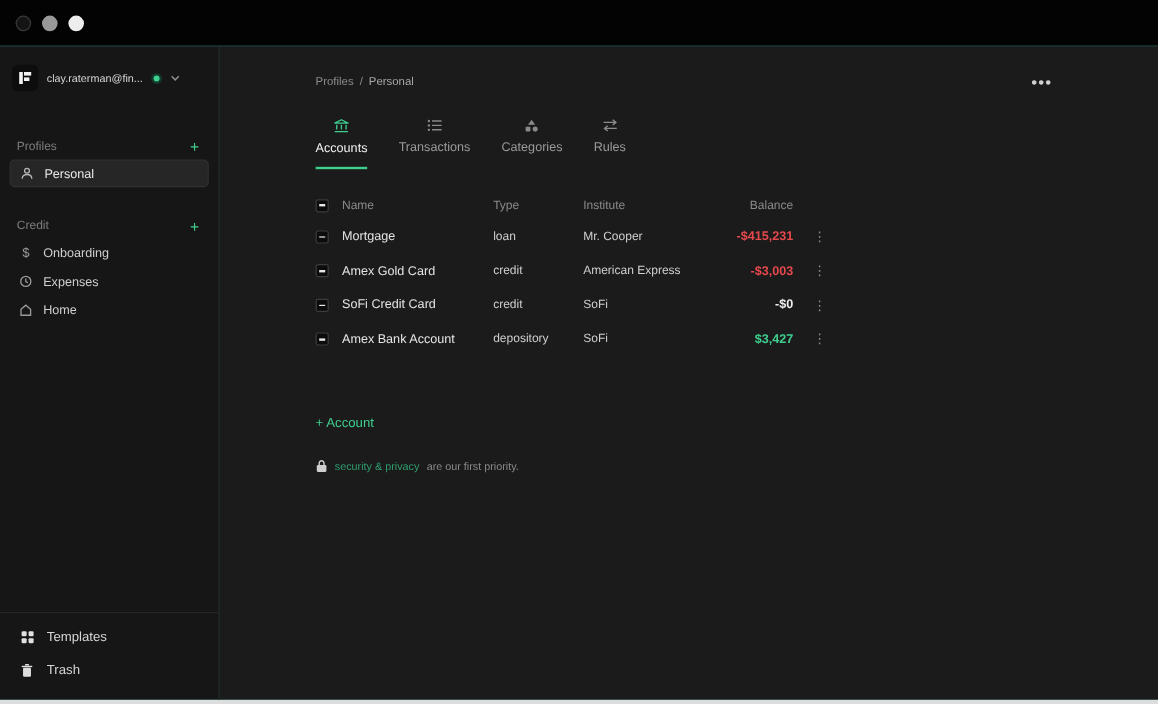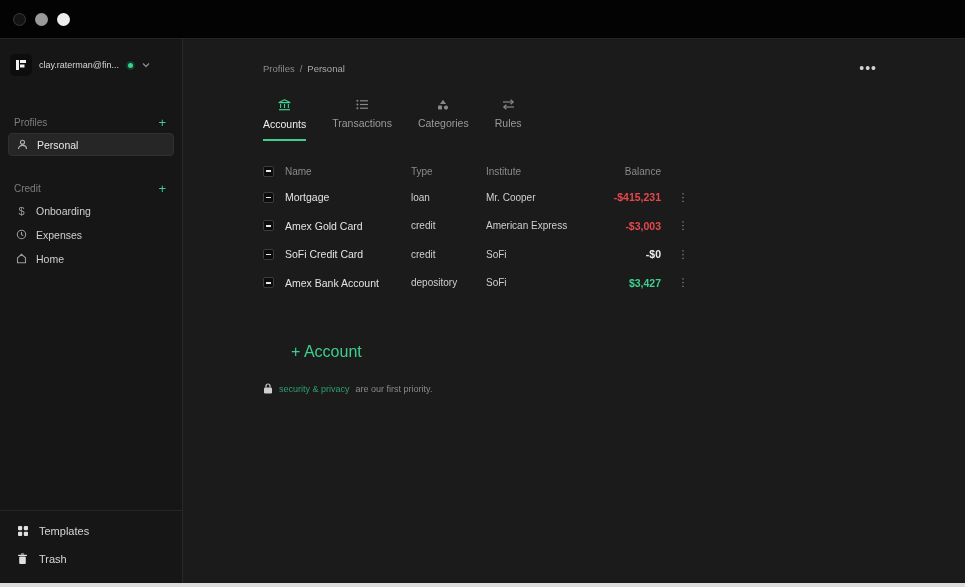--- a/index.html
+++ b/index.html
@@ -58,21 +58,21 @@
   .tcell.balance { text-align:right; font-weight:bold; font-size:10.5px; }
   .balance[data-tone="negative"] { color:#e5484d; }
   .balance[data-tone="positive"] { color:#3ecf8e; }
   .balance[data-tone="neutral"]  { color:#ececec; }
   .thead .tcell.balance { color:#8a8a8a; font-weight:normal; font-size:10px; }
   .checkbox { width:11px; height:11px; border-radius:2px; background:#0c0c0c; border:1px solid #3c3c3c; display:flex; align-items:center; justify-content:center; cursor:pointer; }
   .checkbox::after { content:""; width:5px; height:1.5px; background:#e8e8e8; display:block; }
   .kebab-btn { background:none; border:none; color:#8c8c8c; font-size:11px; cursor:pointer; text-align:center; font-family:inherit; width:100%; }
 
   .add-account { padding:0 80px; margin-top:46px; }
-  .add-account-btn { background:none; border:none; color:#3ecf8e; font-size:16px; cursor:pointer; font-family:inherit;margin-left:28px; }
+  .add-account-btn { background:none; border:none; color:#3ecf8e; font-size:11px; cursor:pointer; font-family:inherit; }
   .privacy { padding:0 80px; margin-top:22px; display:flex; align-items:center; gap:6px; font-size:9px; color:#8a8a8a; }
   .privacy-link { color:#2f9e6e; cursor:pointer; }
 
   svg { display:block; }
 </style>
 </head>
 <body>
 
 <div class="window">
 

